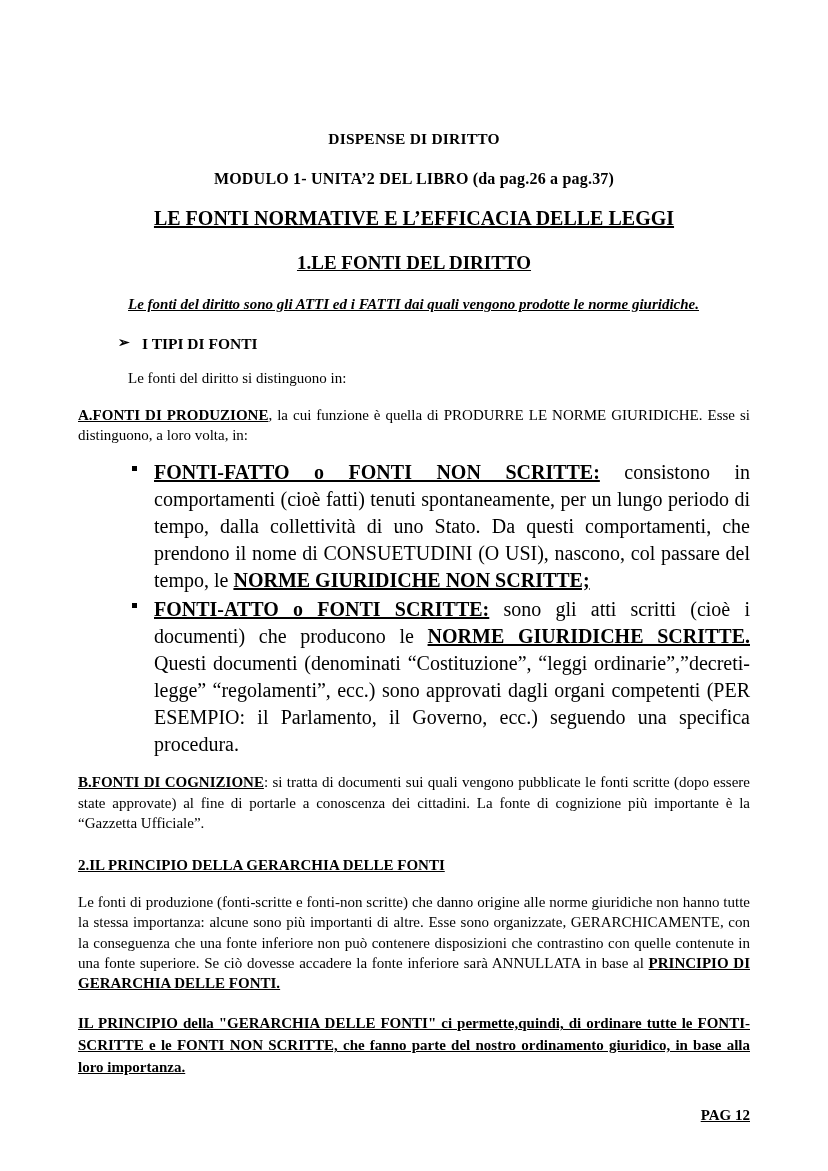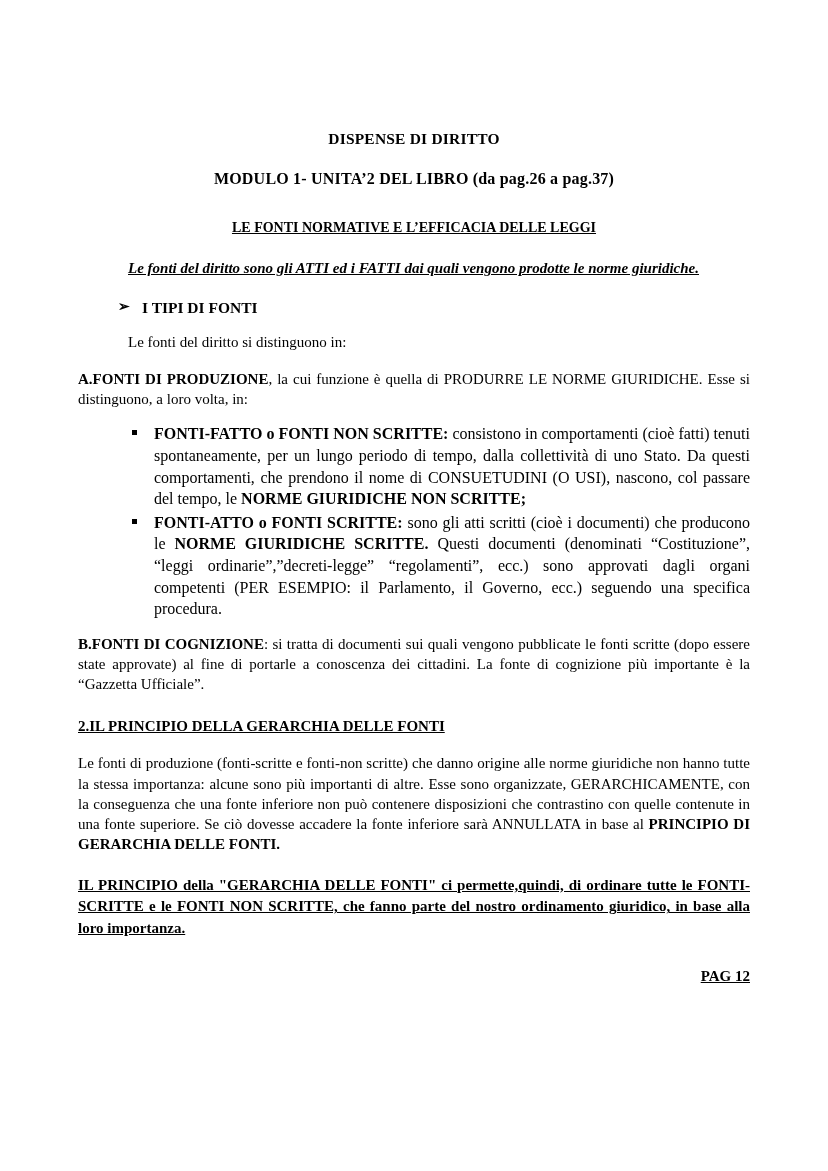--- a/index.html
+++ b/index.html
@@ -14,36 +14,36 @@
     color: #000000;
     position: relative;
   }
   .page {
     width: 828px;
     height: 852px;
     box-sizing: border-box;
     padding: 130px 78px 0 78px;
     position: relative;
   }
-  .bold { font-weight: bold; }
+  .bold { font-weight: bold; text-decoration: underline; }
 
   .title-line {
     text-align: center;
     font-weight: bold;
     font-size: 15.5px;
     letter-spacing: 0.2px;
     margin: 0 0 22px 0;
   }
   .title-line.t2 { margin-bottom: 22px; }
-  .title-line.t3 { font-size: 16px; margin-bottom: 32px; }
+  .title-line.t3 { font-size: 16px; margin-bottom: 19px; }
 
   .main-heading {
     text-align: center;
     font-weight: bold;
-    font-size: 14px;
+    font-size: 20px;
     text-decoration: underline;
     margin: 0 0 22px 0;
   }
   .sub-heading {
     text-align: center;
     font-weight: bold;
     font-size: 19px;
     text-decoration: underline;
     margin: 0 0 20px 0;
   }
@@ -99,21 +99,21 @@
 
   ul.sq {
     list-style: none;
     margin: 0 0 14px 0;
     padding: 0 0 0 50px;
   }
   ul.sq > li {
     position: relative;
     padding-left: 26px;
     text-align: justify;
-    font-size: 16px;
+    font-size: 20px;
     line-height: 1.35;
     margin-bottom: 2px;
   }
   ul.sq > li::before {
     content: "";
     position: absolute;
     left: 4px;
     top: 7px;
     width: 5px;
     height: 5px;
@@ -146,20 +146,21 @@
 </style>
 </head>
 <body>
 
 <div class="page">
 
   <div class="title-line t1">DISPENSE DI DIRITTO</div>
   <div class="title-line t3">MODULO 1- UNITA’2 DEL LIBRO (da pag.26 a pag.37)</div>
 
   <div class="main-heading">LE FONTI NORMATIVE E L’EFFICACIA DELLE LEGGI</div>
+  <div class="sub-heading">1.LE FONTI DEL DIRITTO</div>
 
 
   <div class="definition">Le fonti del diritto sono gli ATTI ed i FATTI dai quali vengono prodotte le norme giuridiche.</div>
 
   <div class="bullet-arrow">
     <span class="marker">➢</span>
     <span class="txt">I TIPI DI FONTI</span>
   </div>
 
   <div class="indent-para">Le fonti del diritto si distinguono in:</div>

